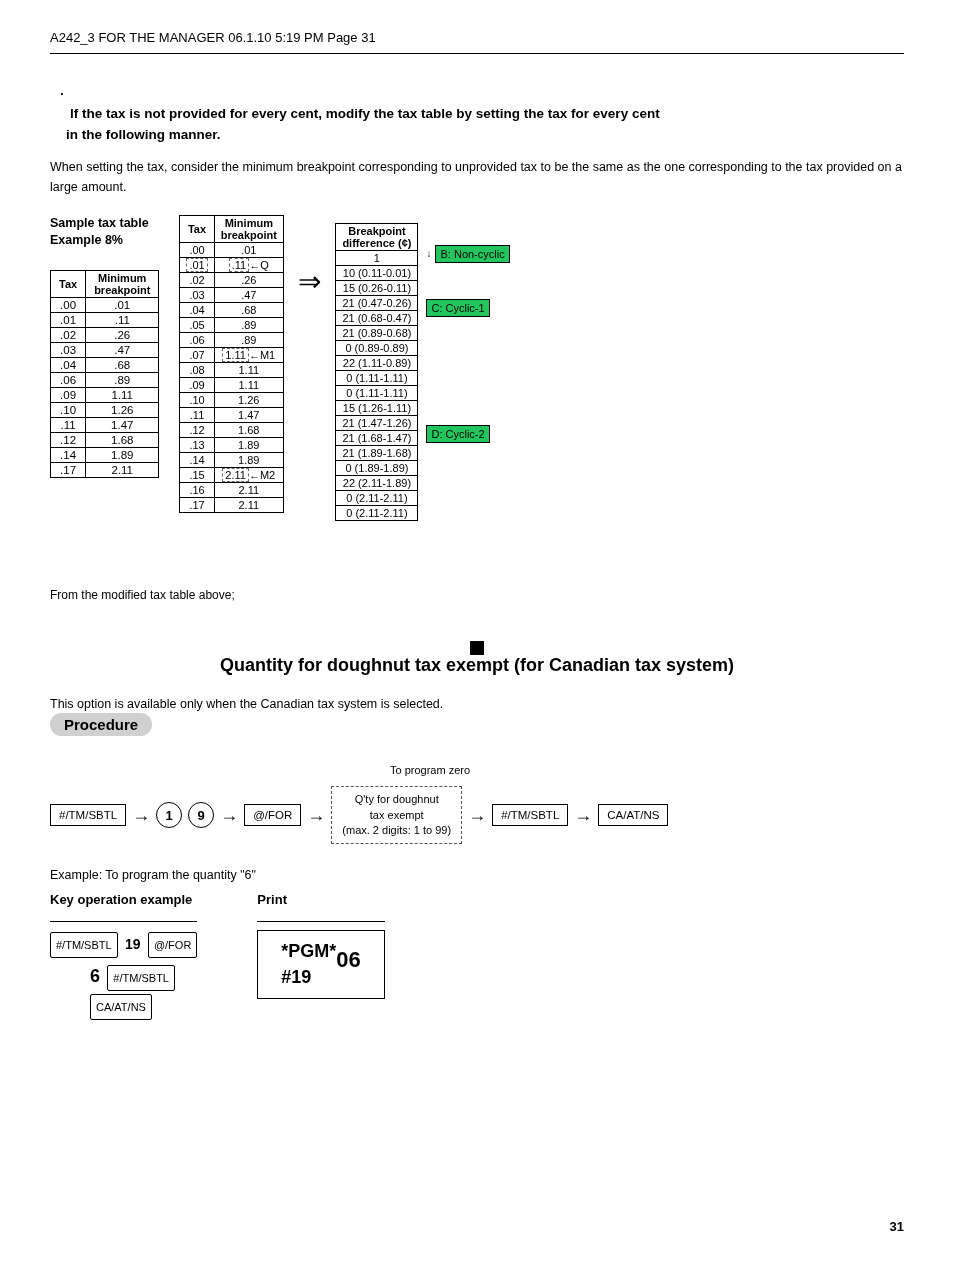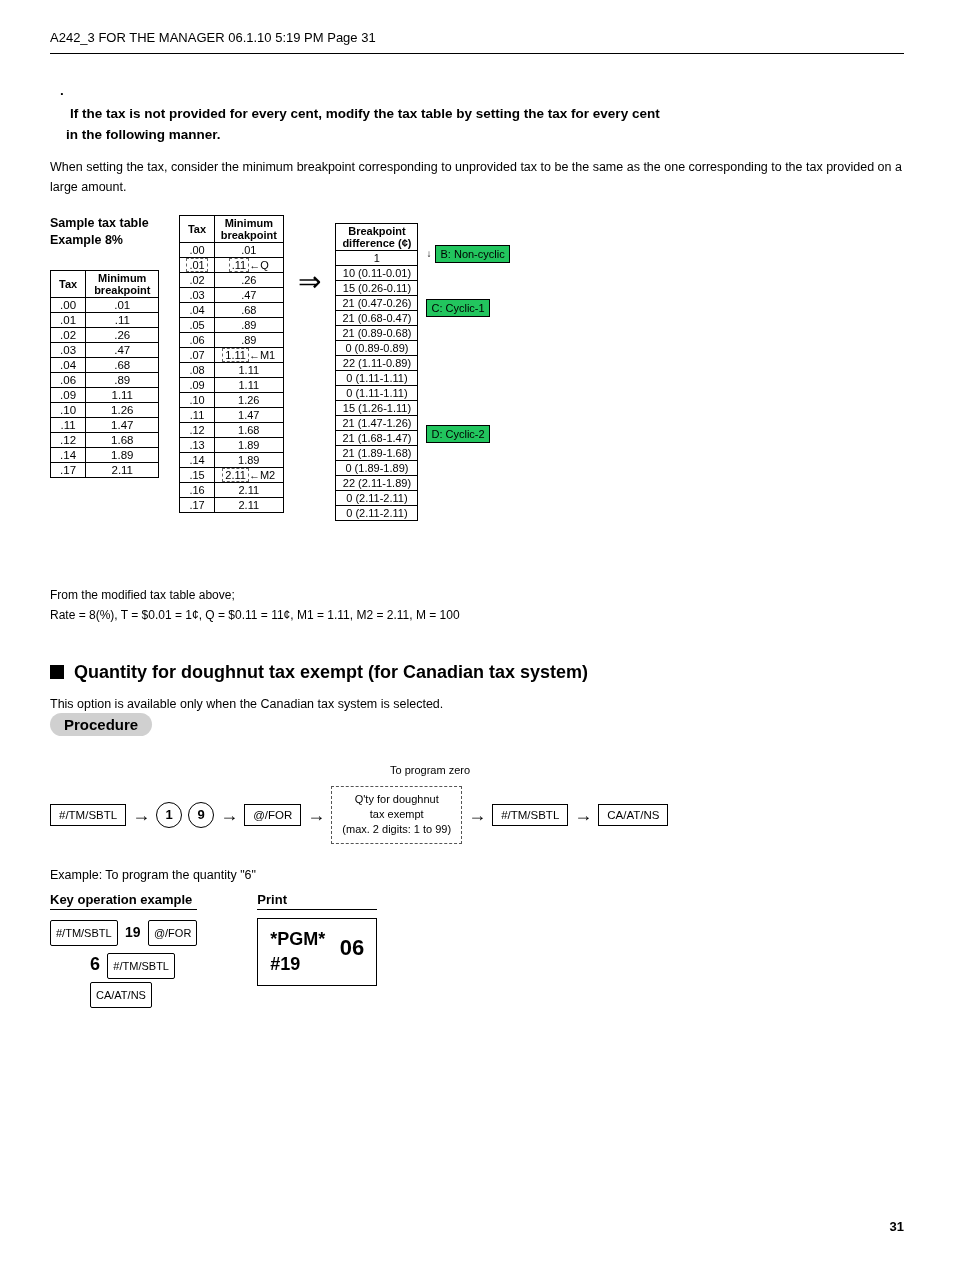--- a/index.html
+++ b/index.html
@@ -130,24 +130,24 @@
       font-size: 12px;
       margin-top: 14px;
       line-height: 1.7;
     }
 
     
     .section-heading {
       font-size: 18px;
       font-weight: bold;
       margin-top: 36px;
-      margin-bottom: 14px;
+      margin-bottom: 21px;
       display: flex;
       align-items: center;
-      gap: 10px;
+      flex-direction: column;
     }
     .square-bullet {
       display: inline-block;
       width: 14px;
       height: 14px;
       background: #000;
       flex-shrink: 0;
     }
 
     .option-text {
@@ -209,40 +209,40 @@
     .key-op-section {
       flex: 0 0 auto;
     }
     .print-section {
       flex: 0 0 auto;
     }
     .col-header {
       font-weight: bold;
       font-size: 13px;
       border-bottom: 1px solid #000;
-      padding-bottom: 2px;
+      padding-bottom: 14px;
       margin-bottom: 8px;
     }
 
     .key-op-content {
       font-size: 12px;
       line-height: 2;
     }
     .key-box-inline {
       display: inline-block;
       border: 1px solid #000;
       padding: 1px 5px;
       font-size: 11px;
       background: #fff;
       border-radius: 2px;
     }
 
     .print-box {
       border: 1px solid #000;
-      padding: 8px 12px;
+      padding: 8px 23px;
       font-size: 18px;
       font-weight: bold;
       min-width: 120px;
       display: flex;
       justify-content: space-between;
       align-items: flex-start;
     }
     .print-box-left {
       font-size: 18px;
       font-weight: bold;
@@ -554,21 +554,20 @@
           </div>
       </div>
 
     </div>
   </div>
 </div>
 
 
 <div class="from-modified">
   <span>From the modified tax table above;</span><br>
-  <span>Rate = 8(%), T = $0.01 = 1¢, Q = $0.11 = 11¢, M1 = 1.11, M2 = 2.11, M = 100</span>
 </div>
 
 
 <div class="section-heading">
   <span class="square-bullet"></span>
   <span>Quantity for doughnut tax exempt (for Canadian tax system)</span>
 </div>
 
 <p class="option-text">This option is available only when the Canadian tax system is selected.</p>
 

